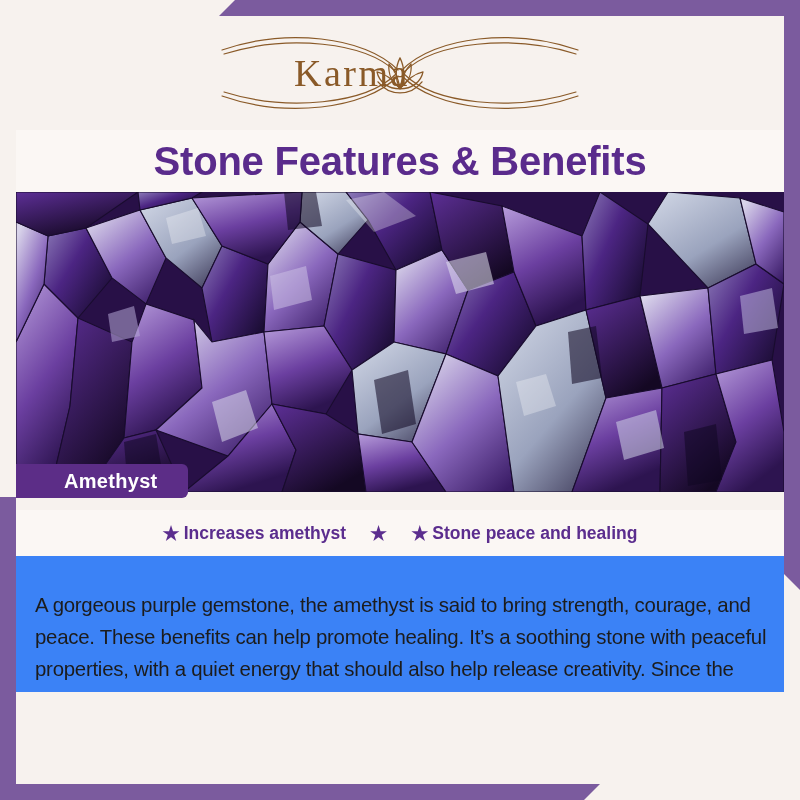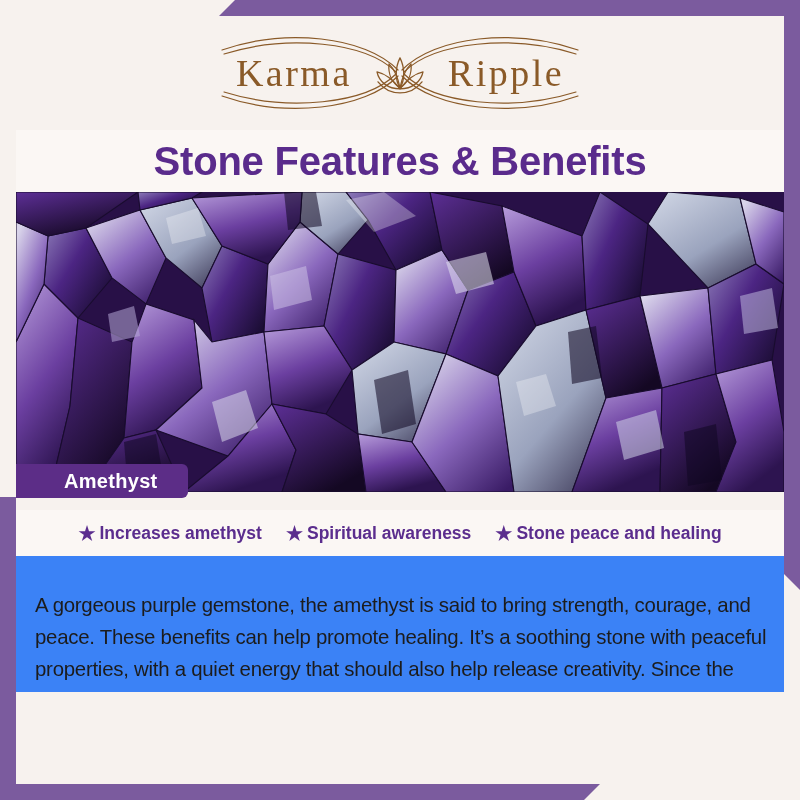--- a/index.html
+++ b/index.html
@@ -255,21 +255,20 @@
           <g fill="none" stroke="#8a5a28" stroke-width="1.3" stroke-linecap="round" stroke-linejoin="round">
             <path d="M31 6 C 26 16, 26 28, 31 36 C 36 28, 36 16, 31 6 Z"></path>
             <path d="M20 12 C 19 22, 23 31, 31 36 C 29 26, 26 18, 20 12 Z"></path>
             <path d="M42 12 C 43 22, 39 31, 31 36 C 33 26, 36 18, 42 12 Z"></path>
             <path d="M8 20 C 10 30, 19 37, 31 37 C 25 29, 17 22, 8 20 Z"></path>
             <path d="M54 20 C 52 30, 43 37, 31 37 C 37 29, 45 22, 54 20 Z"></path>
             <path d="M9 30 C 16 39, 24 41, 31 41 C 38 41, 46 39, 53 30"></path>
           </g>
         </svg>
 
-        <span class="brand-word right">Ripple</span>
       </div>
     </div>
 
     <div class="headline-band">
       <div class="headline">Stone Features &amp; Benefits</div>
     </div>
 
     <div class="hero">
       <svg width="768" height="300" viewBox="0 0 768 300">
         <defs>
@@ -369,21 +368,20 @@
       <span class="stone-name">Amethyst</span>
     </div>
 
     <div class="benefits">
       <span class="benefit">
         <span class="star">★</span>
         <span>Increases amethyst</span>
       </span>
       <span class="benefit">
         <span class="star">★</span>
-        <span>Spiritual awareness</span>
       </span>
       <span class="benefit">
         <span class="star">★</span>
         <span>Stone peace and healing</span>
       </span>
     </div>
 
     <div class="body-panel">
       <p class="body-text">A gorgeous purple gemstone, the amethyst is said to bring strength, courage, and peace. These benefits can help promote healing. It’s a soothing stone with peaceful properties, with a quiet energy that should also help release creativity. Since the stone has such tranquil qualities, it’s a great gift for anyone suffering from anxiety, mood disorders, and addictions. It is said to promote spiritual and physical health.</p>
     </div>

